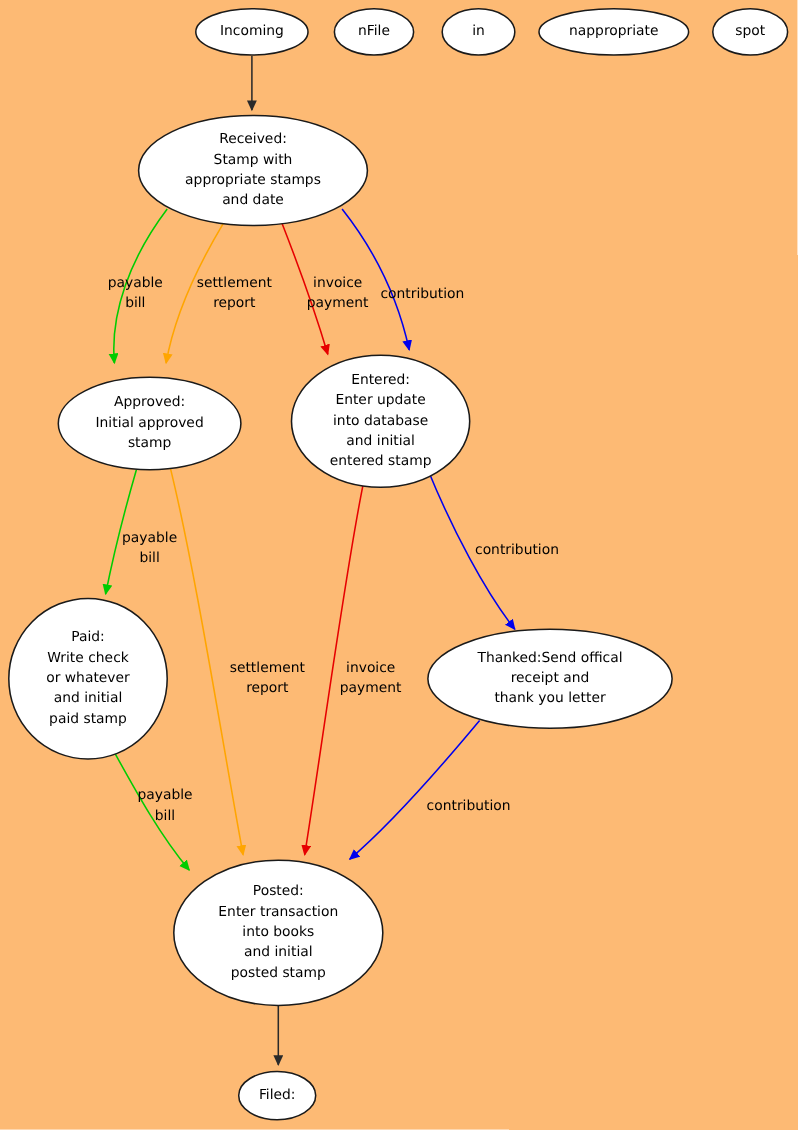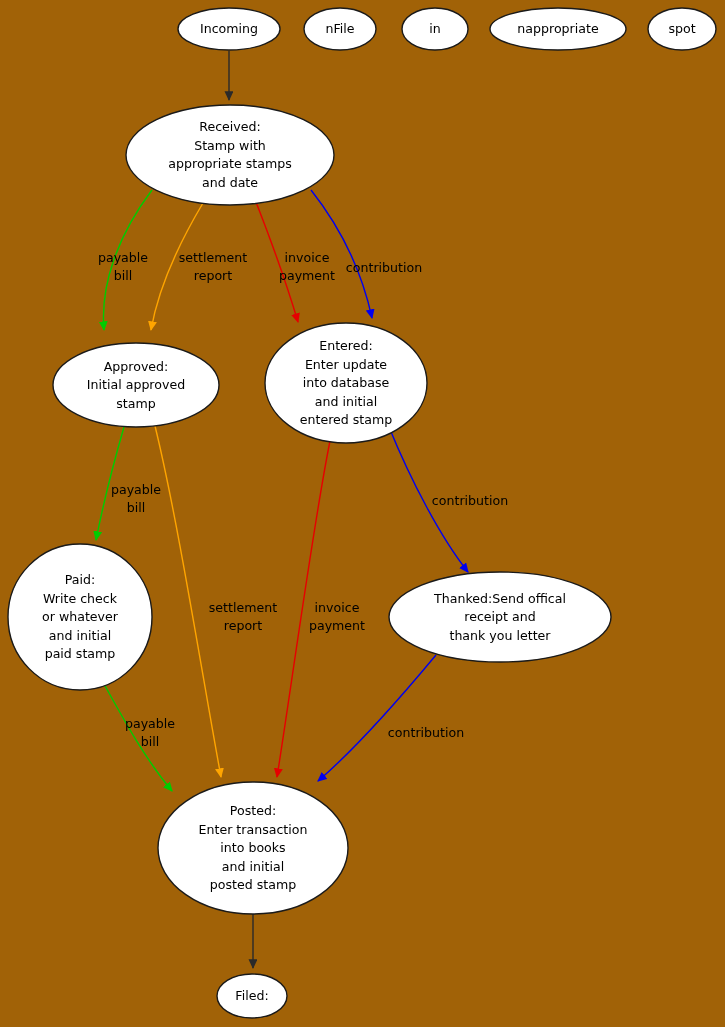--- a/index.html
+++ b/index.html
@@ -11,21 +11,21 @@
   body {
     width: 725px;
     height: 1027px;
     font-family: "DejaVu Sans", "Liberation Sans", sans-serif;
     overflow: hidden;
   }
   #diagram-root {
     position: relative;
     width: 725px;
     height: 1027px;
-    background: #a16207;
+    background: #fdba74;
   }
   svg#graph {
     position: absolute;
     top: 0;
     left: 0;
     width: 725px;
     height: 1027px;
     display: block;
   }
   .node-ellipse {

